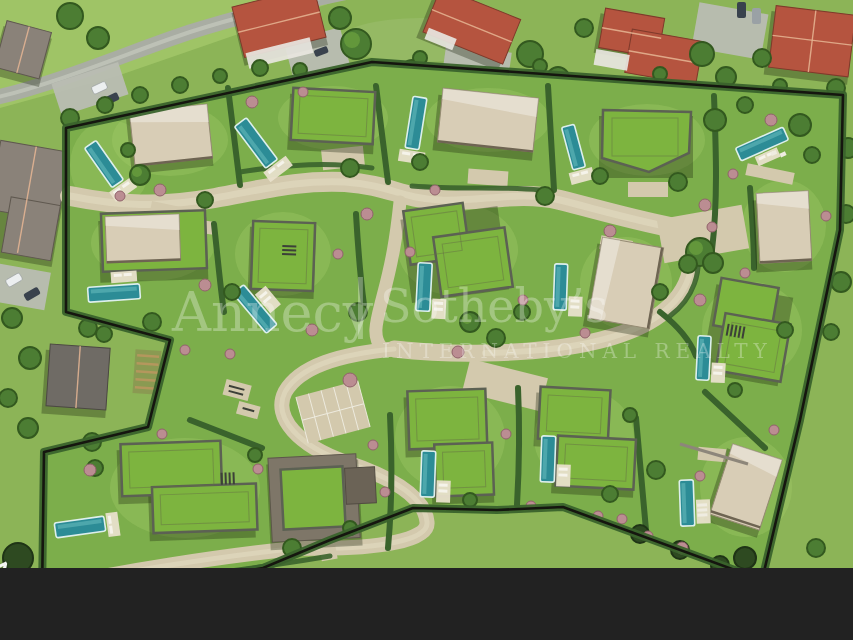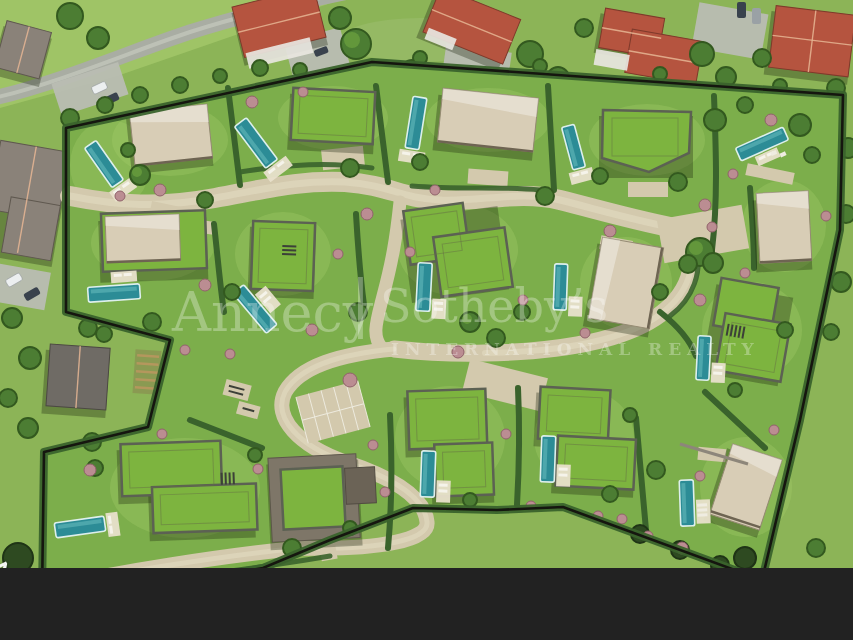--- a/index.html
+++ b/index.html
@@ -52,21 +52,21 @@
   .lounger{fill:#f5f3ea}
   .steps{fill:#efece1}
   .pstripe{stroke:#f0ede2;stroke-width:1;fill:none;opacity:.9}
   .boundary-hedge{fill:none;stroke:var(--hedge,#3a632c);stroke-width:8;opacity:.95;stroke-linejoin:round}
   .boundary{fill:none;stroke:var(--boundary,#15160f);stroke-width:2.6;stroke-linejoin:round}
   
   .wm{position:absolute;color:rgba(255,255,255,.3);font-family:"DejaVu Serif","Liberation Serif",serif;white-space:nowrap;pointer-events:none}
   .wm-left{left:172px;top:281px;font-size:54px}
   .wm-bar{left:350px;top:266px;font-size:62px;font-weight:100}
   .wm-right{left:380px;top:279px;font-size:46px}
-  .wm-sub{left:391px;top:339px;font-size:17px;letter-spacing:6px;font-weight:bold}
+  .wm-sub{left:382px;top:339px;font-size:20px;letter-spacing:6px;font-weight:normal}
   .corner-label{position:absolute;left:-4px;top:558px;font-size:27px;font-weight:bold;
     color:rgba(255,255,255,.95);transform:rotate(-26deg);text-shadow:0 0 3px rgba(0,0,0,.45);
     font-family:"Liberation Sans",sans-serif}
 </style>
 </head>
 <body>
 
 <div class="stage">
 <svg width="853" height="640" viewBox="0 0 853 640">
 

